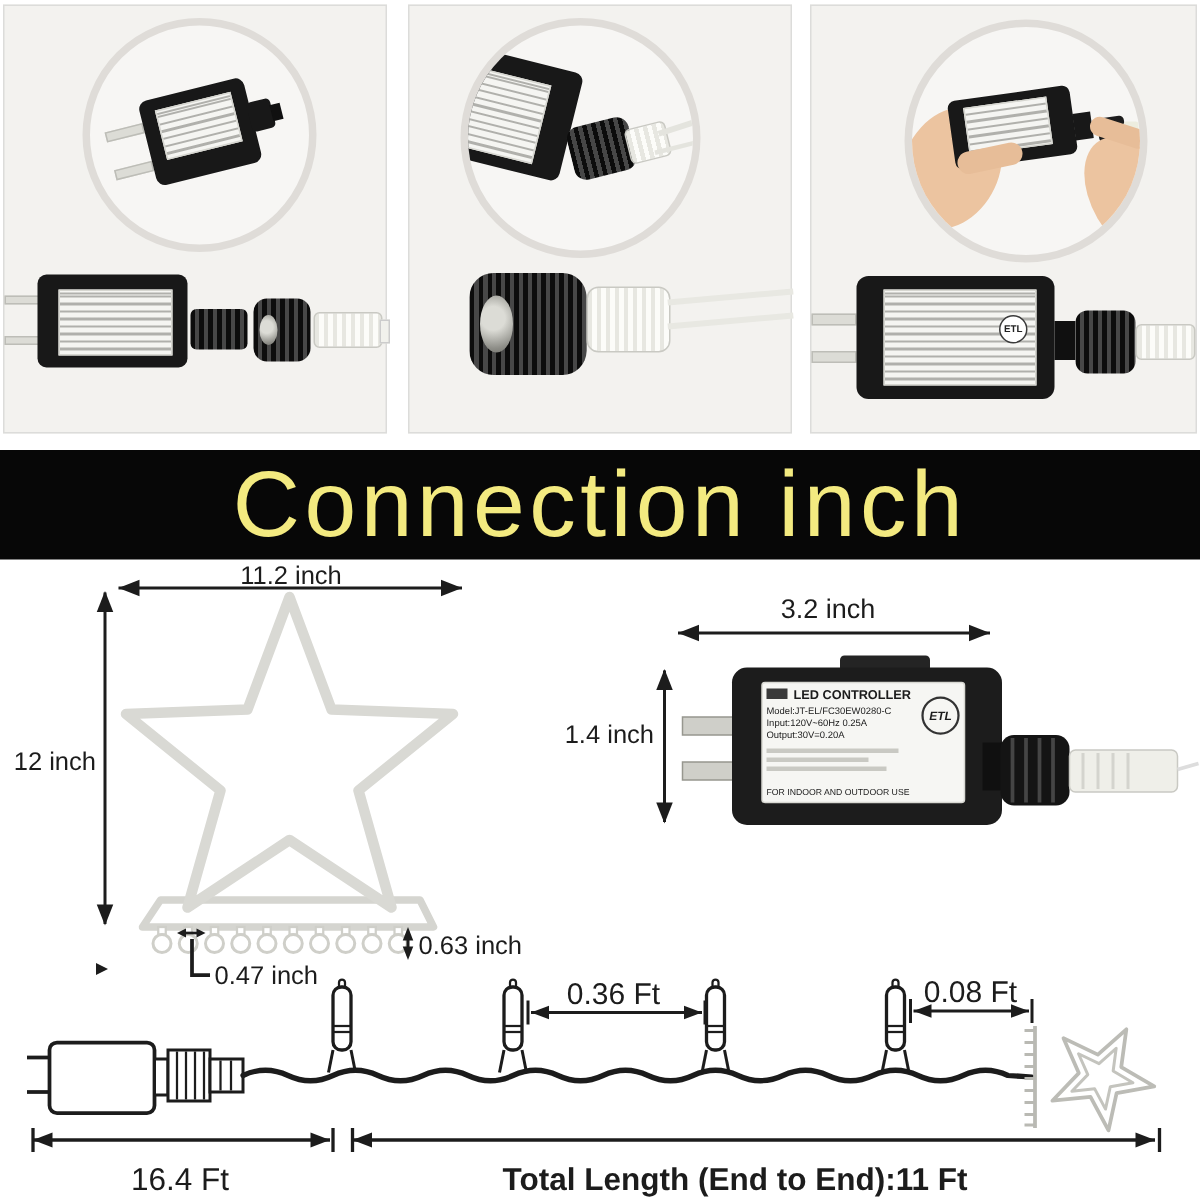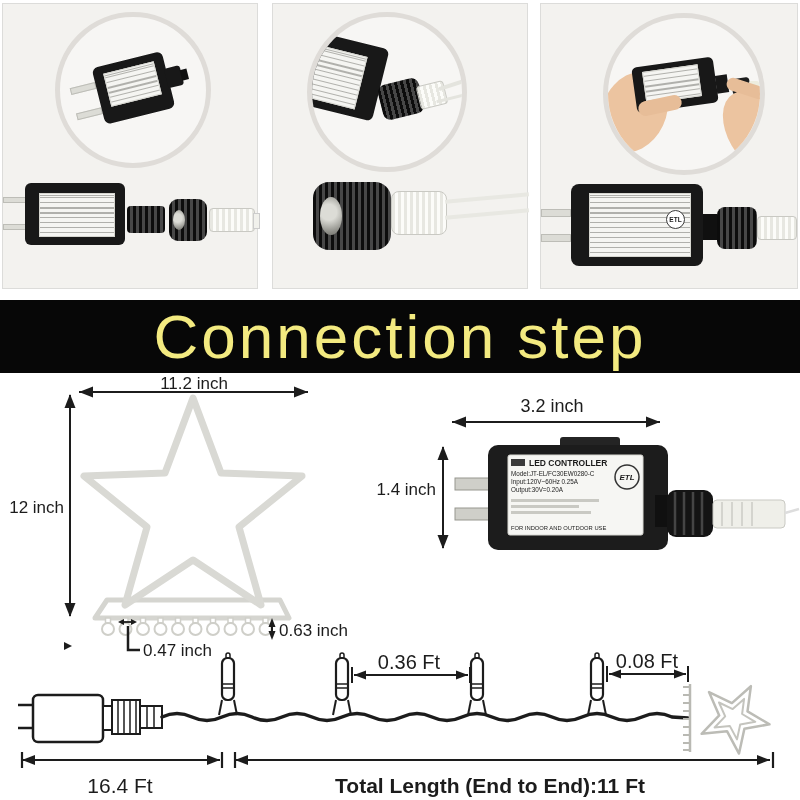--- a/index.html
+++ b/index.html
@@ -88,21 +88,21 @@
             <span>ETL</span>
           </div>
       </div>
       <div class="abs" style="left:162px;top:210px;width:14px;height:26px;background:#101010;"></div>
       <div class="abs ribbed-dark" style="left:176px;top:203px;width:40px;height:42px;border-radius:8px;"></div>
       <div class="abs ribbed-light" style="left:216px;top:212px;width:40px;height:24px;border-radius:4px;"></div>
     </div>
   </div>
 
   <div class="banner">
-    <div class="banner-text">Connection step</div>
+    <div class="banner-text">Connection inch</div>
   </div>
 
   <svg class="abs" style="left:0;top:373px;" width="800" height="287" viewBox="0 0 800 287">
 
     <g>
       <text x="194" y="16" font-size="17" text-anchor="middle">11.2 inch</text>
       <line x1="79" y1="19" x2="308" y2="19" stroke="#1c1c1c" stroke-width="2"></line>
       <polygon points="79,19 93,13.5 93,24.5" fill="#1c1c1c"></polygon>
       <polygon points="308,19 294,13.5 294,24.5" fill="#1c1c1c"></polygon>
       <line x1="70" y1="22" x2="70" y2="243" stroke="#1c1c1c" stroke-width="2"></line>

